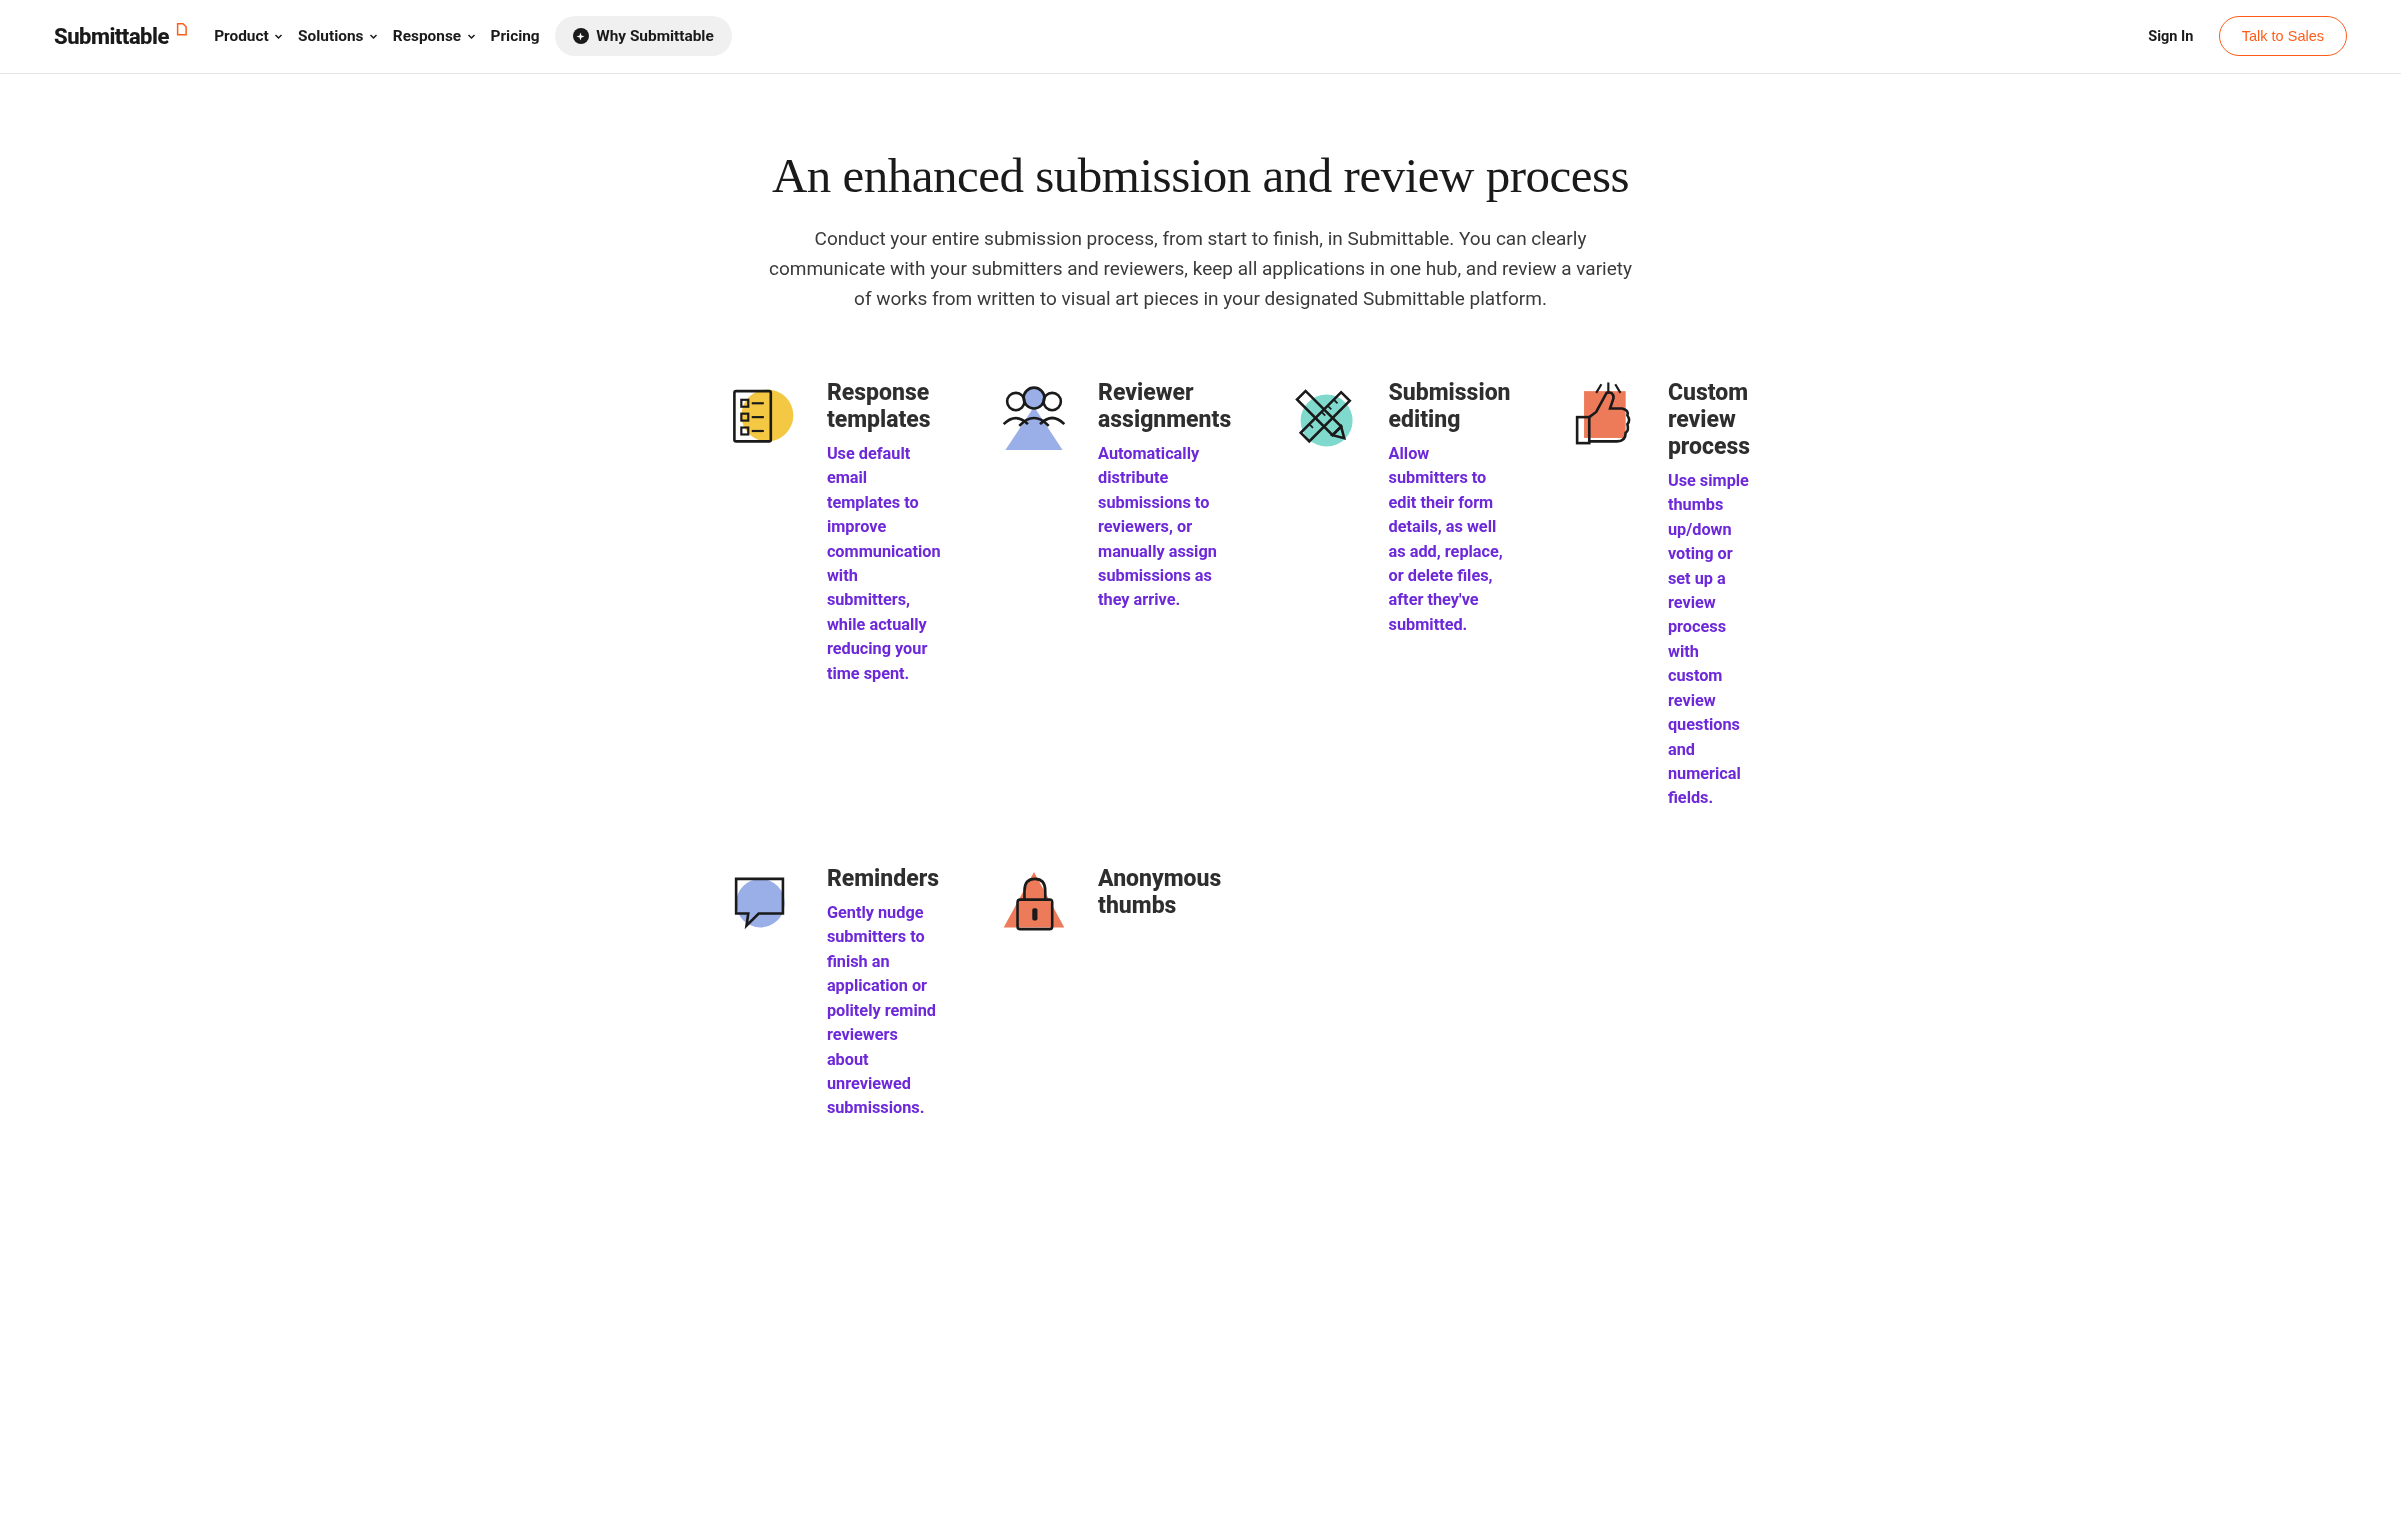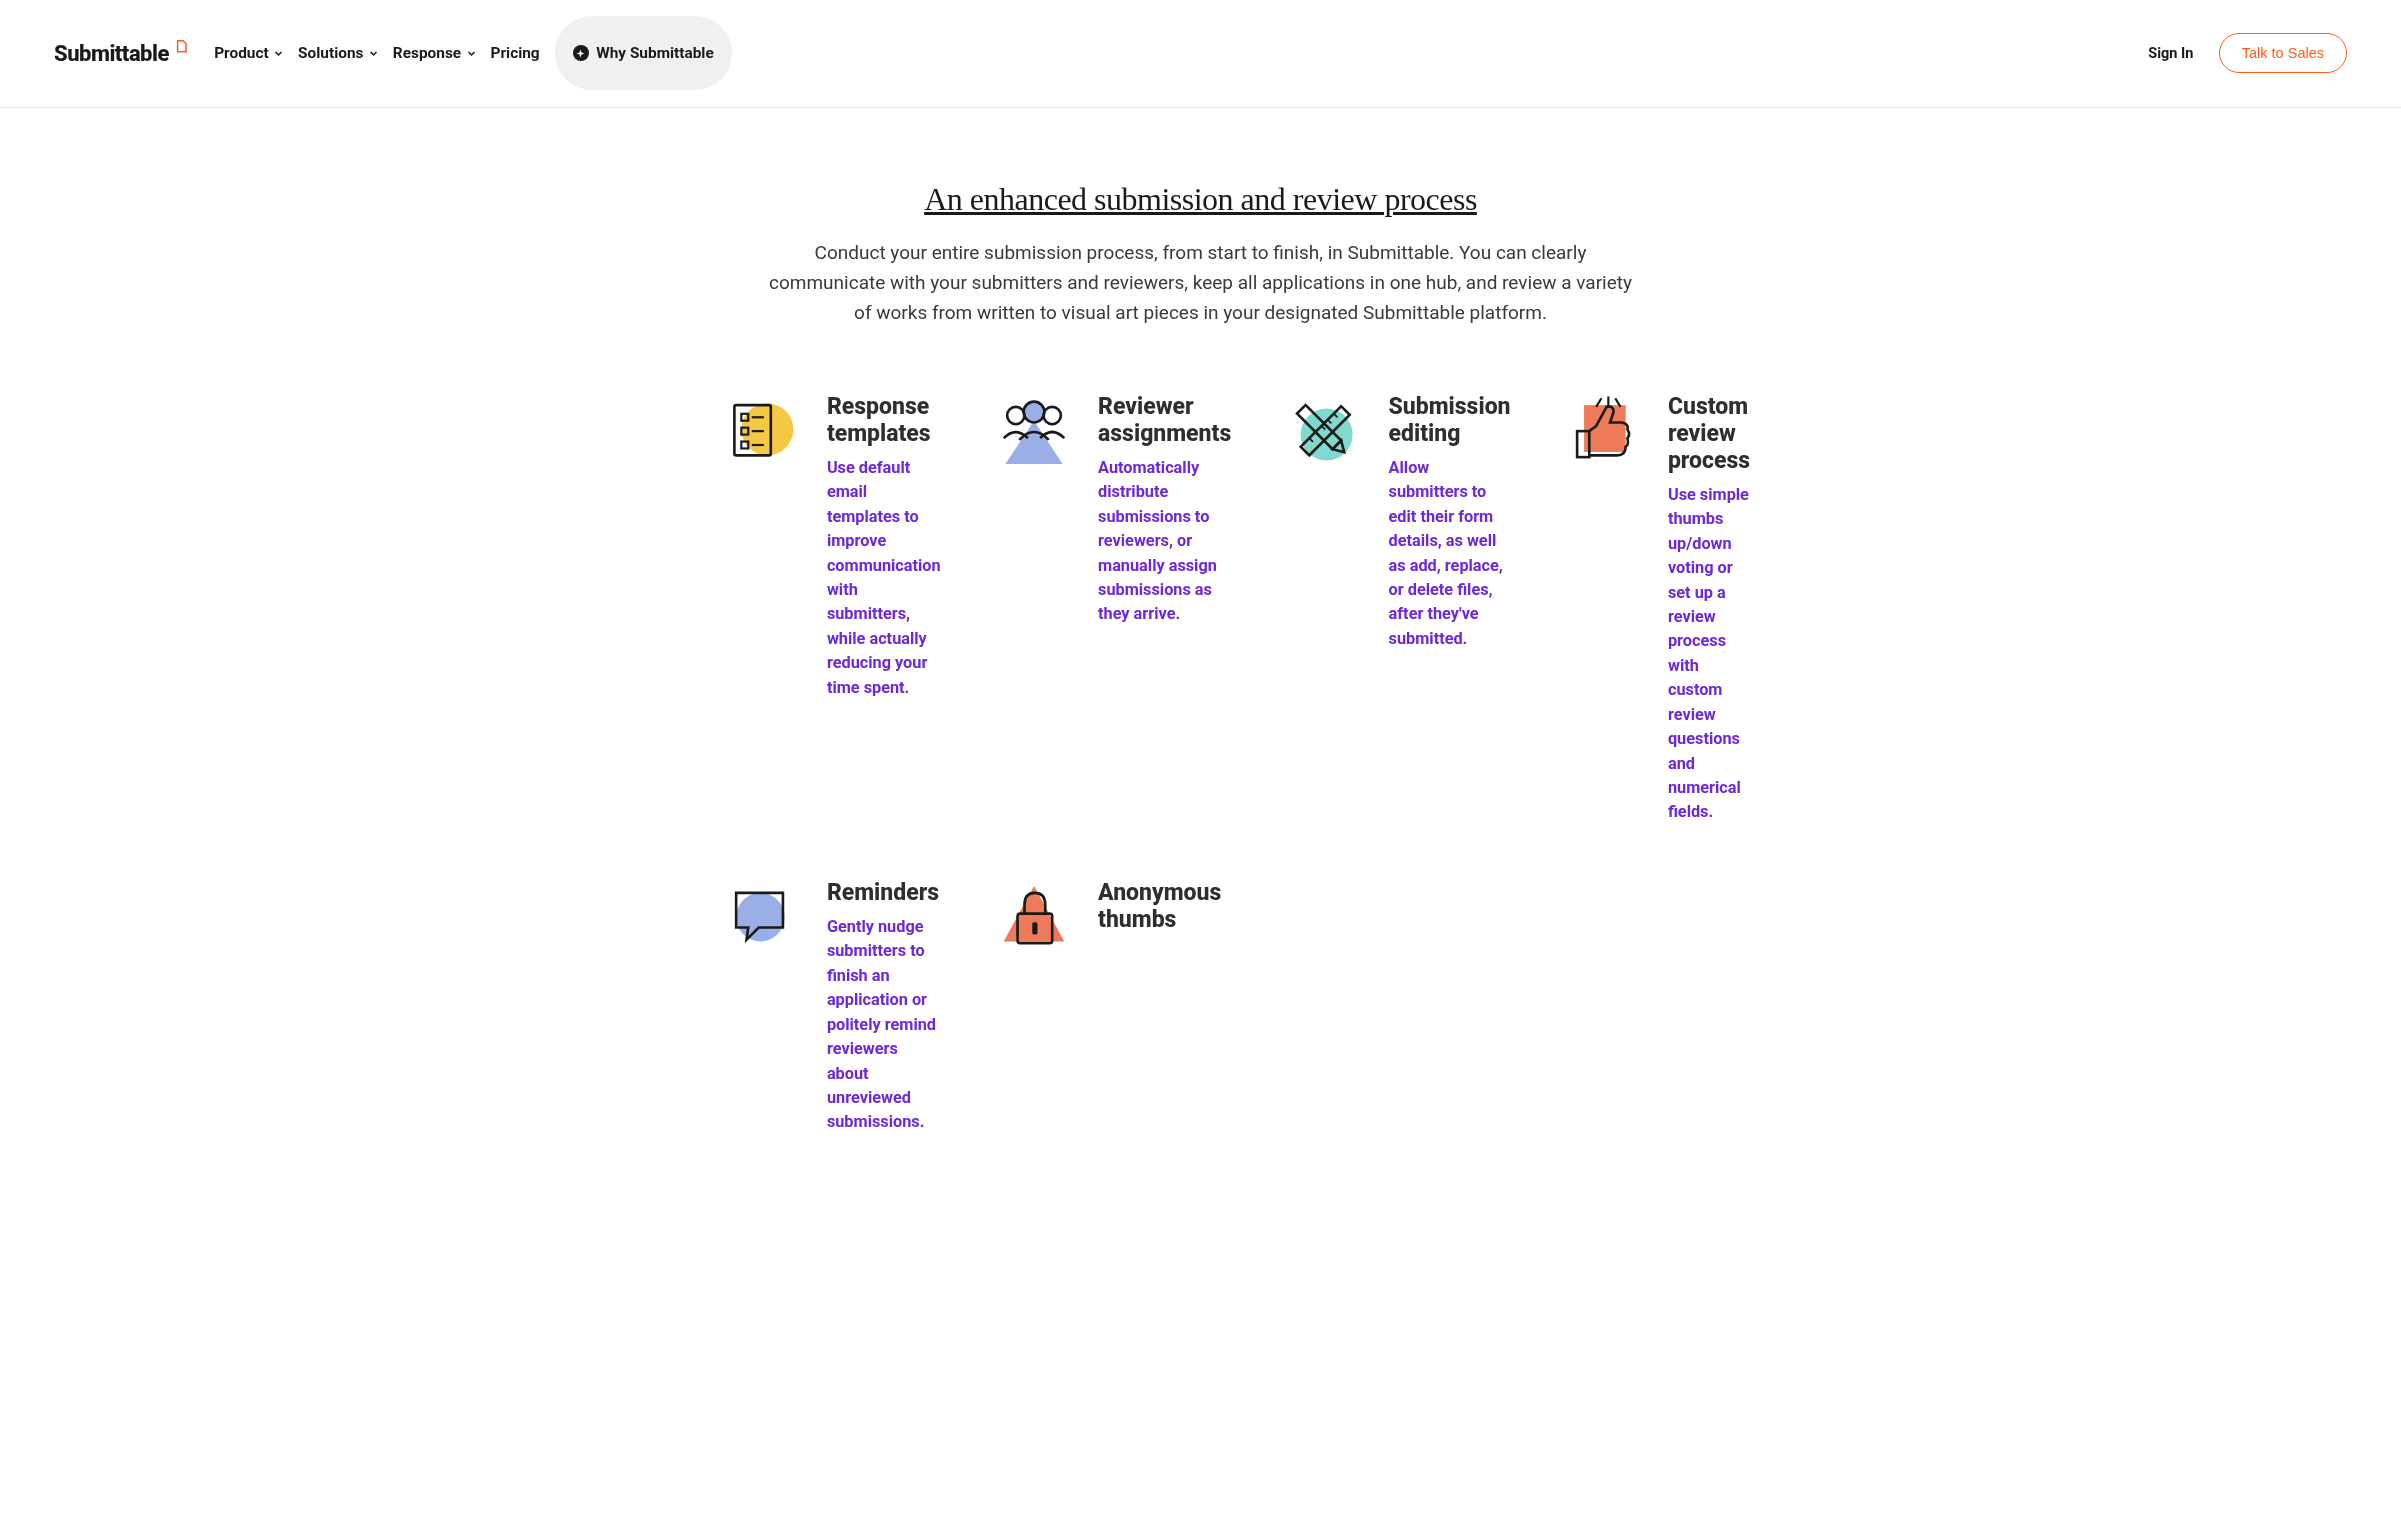--- a/index.html
+++ b/index.html
@@ -61,21 +61,21 @@
       width: 9px;
       height: 9px;
     }
 
     .nav-pill {
       display: flex;
       align-items: center;
       gap: 7.3px;
       background: #f0f0f0;
       border-radius: 907px;
-      padding: 28px 18px;
+      padding: 11px 18px;
       font-size: 15.4px;
       font-weight: 700;
       color: #1a1a1a;
       cursor: pointer;
     }
 
     .nav-pill-icon {
       width: 16.3px;
       height: 16.3px;
       background: #1a1a1a;
@@ -109,27 +109,26 @@
 
     
     .main {
       max-width: 1026px;
       margin: 0 auto;
       padding: 73px 36px 54px;
     }
 
     .hero-title {
       font-family: Georgia, "Times New Roman", serif;
-      font-size: 32px;
+      font-size: 49px;
       font-weight: 500;
       text-align: center;
       margin-bottom: 20px;
       letter-spacing: -0.5px;
       color: #1a1a1a;
-      text-decoration: underline;
     }
 
     .hero-sub {
       font-size: 19px;
       line-height: 1.6;
       text-align: center;
       color: #3a3a3a;
       max-width: 872px;
       margin: 0 auto 64px;
     }

